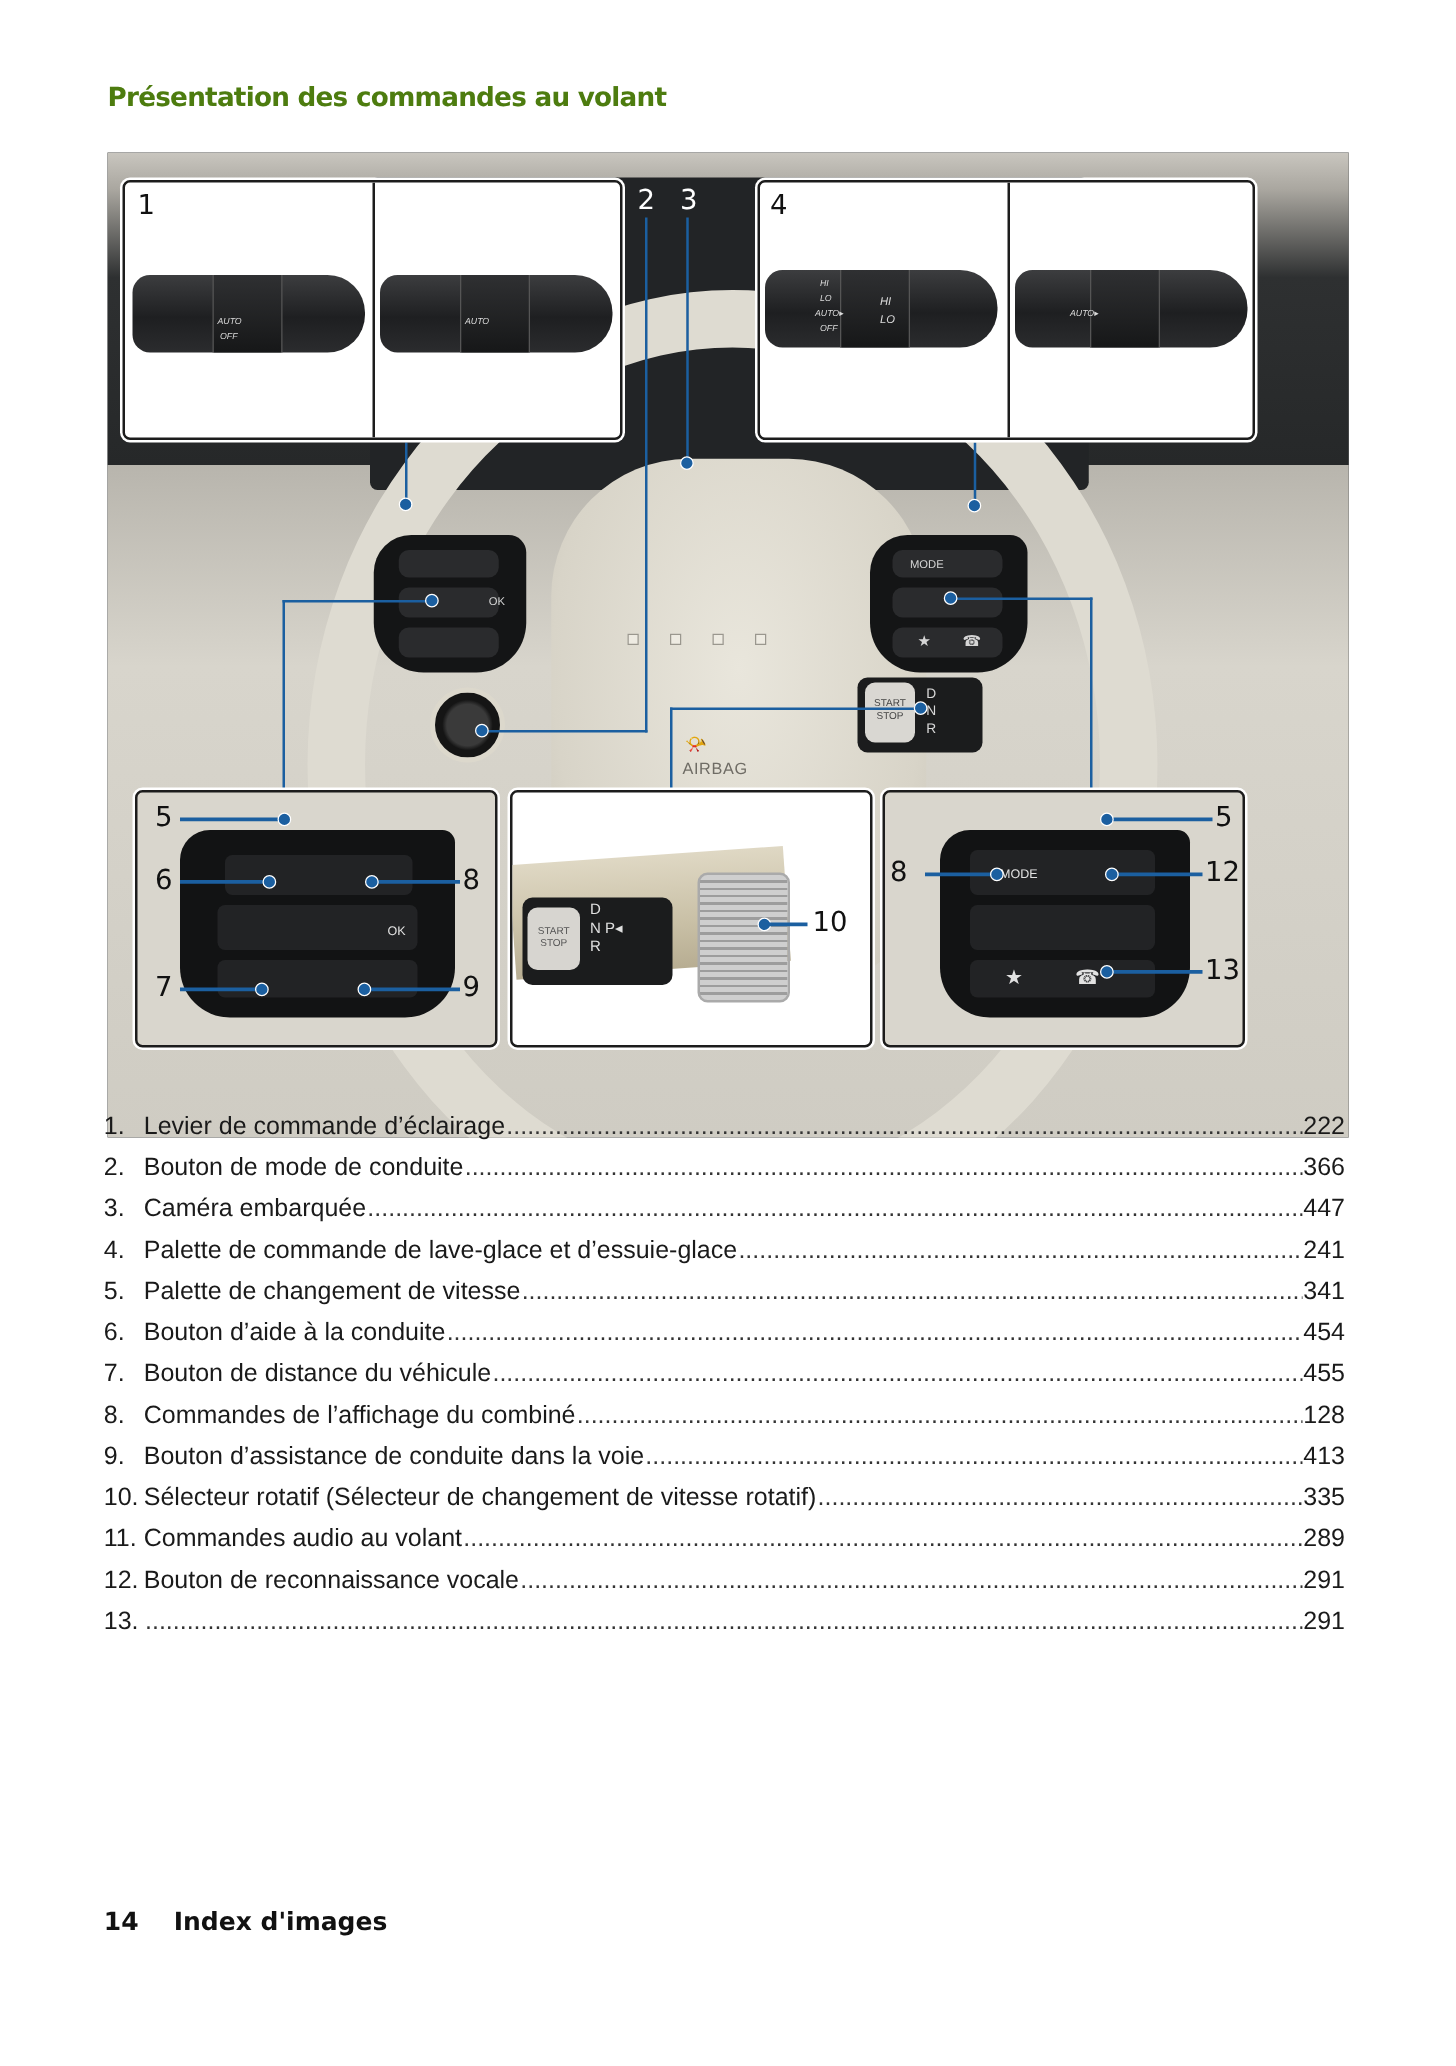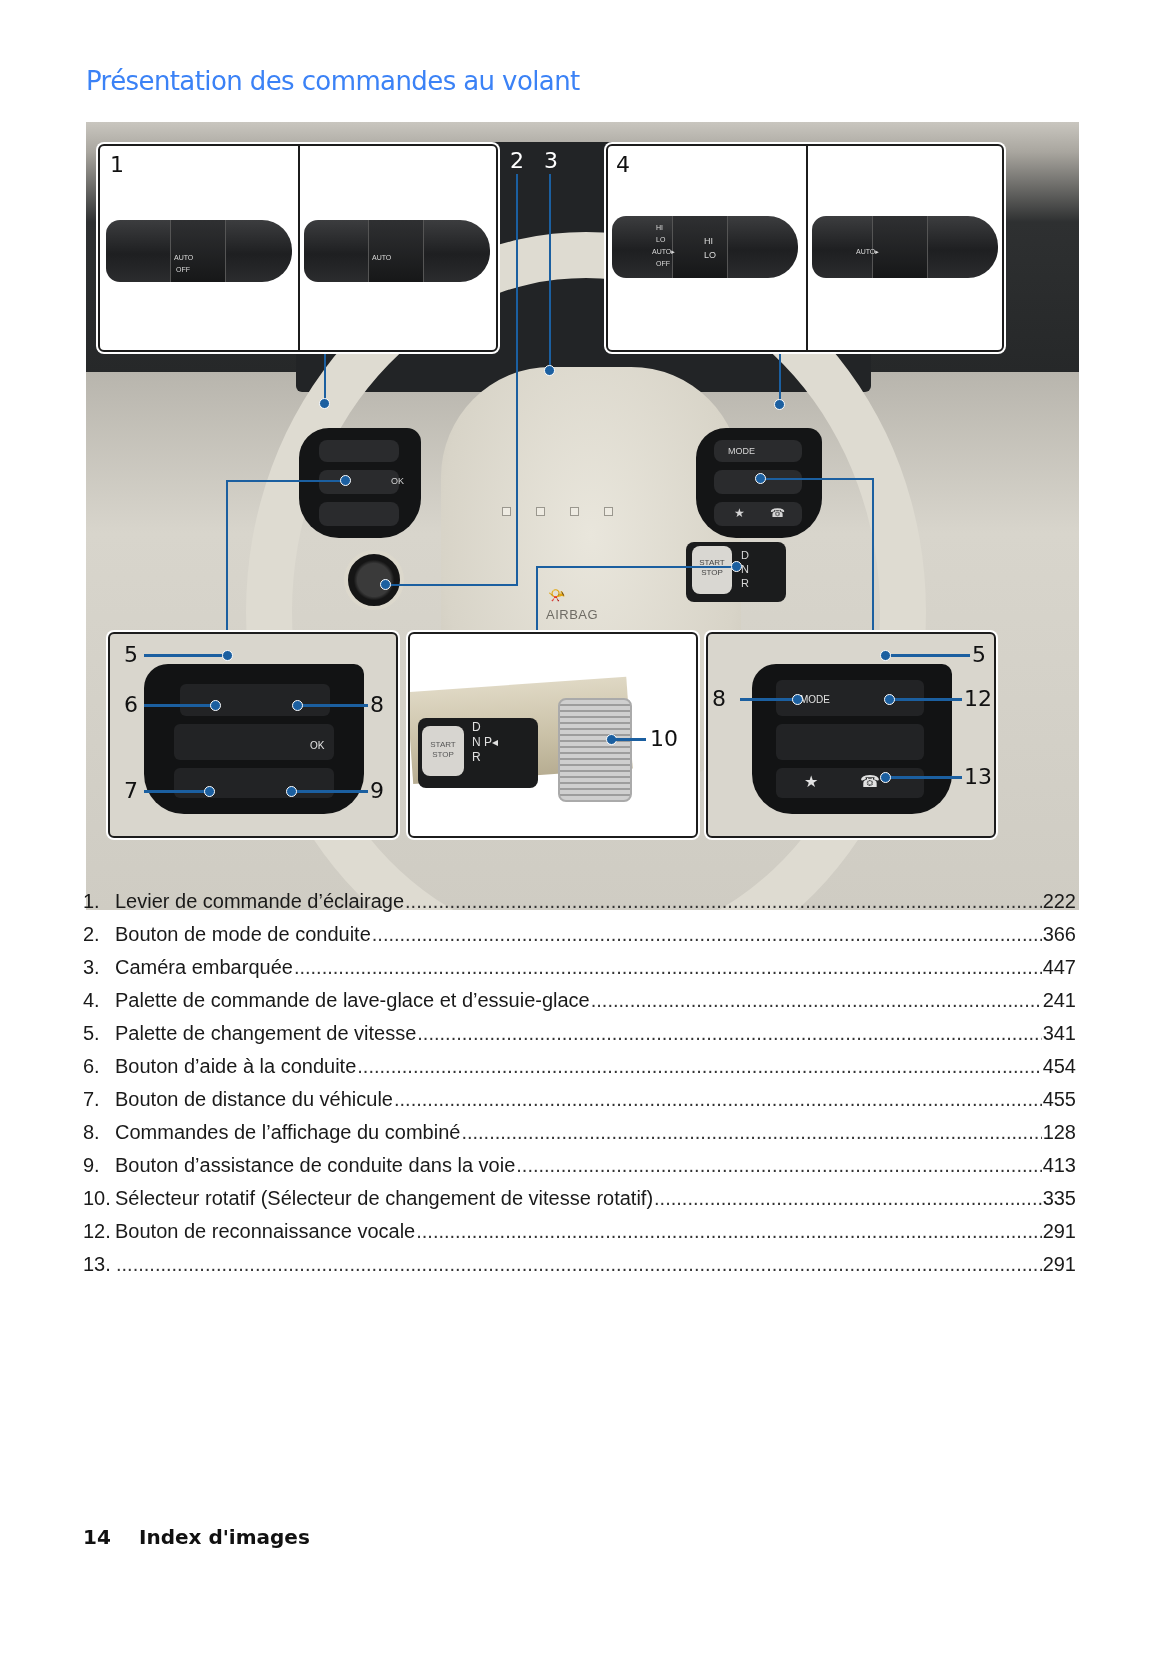--- a/index.html
+++ b/index.html
@@ -1,21 +1,21 @@
 <!DOCTYPE html>
 <html><head>
 <meta charset="utf-8">
 <style>
   html, body { margin: 0; padding: 0; background: #ffffff; }
   body { width: 1165px; height: 1653px; position: relative; overflow: hidden;
          font-family: "Liberation Sans", "DejaVu Sans", sans-serif; color: #1a1a1a; }
 
   .title { position: absolute; left: 86px; top: 66px; margin: 0;
-           font-family: "DejaVu Sans", sans-serif; font-weight: normal; font-size: 26px;
-           letter-spacing: -0.6px; color: #3b82f6; }
+           font-family: "DejaVu Sans", sans-serif; font-weight: bold; font-size: 21px;
+           letter-spacing: -0.6px; color: #4d7c0f; }
 
   
   .figure { position: absolute; left: 86px; top: 122px; width: 993px; height: 788px;
             background: #3b3d3c; overflow: hidden; }
   .fig-bg-top { position: absolute; left: 0; top: 0; width: 100%; height: 250px;
                 background: linear-gradient(180deg,#c9c6bf 0%, #a9a69f 12%, #2e3031 40%, #262829 100%); }
   .fig-dash { position: absolute; left: 0; top: 250px; width: 100%; height: 538px;
               background: linear-gradient(180deg,#b8b5ad 0%, #d8d5cc 30%, #cfccc3 100%); }
   .cluster { position: absolute; left: 210px; top: 20px; width: 575px; height: 250px;
              background: #222426; border-radius: 6px; }
@@ -39,21 +39,21 @@
                font-size: 8px; text-align: center; line-height: 10px; color: #444; padding-top: 12px; box-sizing: border-box; }
   .gear-letters { position: absolute; left: 655px; top: 426px; font-size: 11px; color: #d8d8d8; line-height: 14px; }
 
   .inset { position: absolute; background: #ffffff; border: 2px solid #1c1c1c; border-radius: 6px;
            box-shadow: 0 0 0 2px #ffffff; box-sizing: border-box; overflow: hidden; }
   .inset-divider { position: absolute; top: 0; bottom: 0; width: 2px; background: #1c1c1c; }
   .stalk { position: absolute; height: 62px; background: linear-gradient(180deg,#3c3d3f 0%, #1e1f21 55%, #2b2c2e 100%);
            border-radius: 14px 30px 30px 14px; }
   .stalk-ring { position: absolute; top: 0; height: 62px; width: 54px; background: linear-gradient(180deg,#2f3032,#161718);
                 border-left: 1px solid #555; border-right: 1px solid #555; }
-  .stalk-txt { position: absolute; color: #dcdcdc; font-size: 7px; line-height: 11px; }
+  .stalk-txt { position: absolute; color: #dcdcdc; font-size: 7px; line-height: 11px; font-style: italic; }
 
   .callout { position: absolute; font-family: "DejaVu Sans", sans-serif; font-size: 22px; color: #111; line-height: 22px; }
   .leader { position: absolute; background: #1b5fa0; }
   .dot { position: absolute; width: 9px; height: 9px; border-radius: 50%; background: #1b5fa0; border: 1.5px solid #fff; }
 
   .inset-lower { background: #d9d6cd; }
   .pod2 { position: absolute; background: #121314; border-radius: 24px 10px 40px 40px; }
   .pod2-panel { position: absolute; background: #222325; border-radius: 6px; }
   .p2-label { position: absolute; color: #e2e2e2; font-size: 10px; }
   .rotary-body { position: absolute; left: 0; top: 58px; width: 220px; height: 92px; background: linear-gradient(180deg,#dfd8c4,#c9c0a6 60%,#b7ad92); transform: rotate(-4deg); transform-origin: left center; }
@@ -288,20 +288,26 @@
       <span class="index-leader"></span>
       <span class="index-page">413</span>
     </li>
   <li class="index-item">
       <span class="index-num">10.</span>
       <span class="index-label">Sélecteur rotatif (Sélecteur de changement de vitesse rotatif)</span>
       <span class="index-leader"></span>
       <span class="index-page">335</span>
     </li>
   <li class="index-item">
+      <span class="index-num">11.</span>
+      <span class="index-label">Commandes audio au volant</span>
+      <span class="index-leader"></span>
+      <span class="index-page">289</span>
+    </li>
+  <li class="index-item">
       <span class="index-num">12.</span>
       <span class="index-label">Bouton de reconnaissance vocale</span>
       <span class="index-leader"></span>
       <span class="index-page">291</span>
     </li>
   <li class="index-item">
       <span class="index-num">13.</span>
       <span class="index-leader"></span>
       <span class="index-page">291</span>
     </li>

